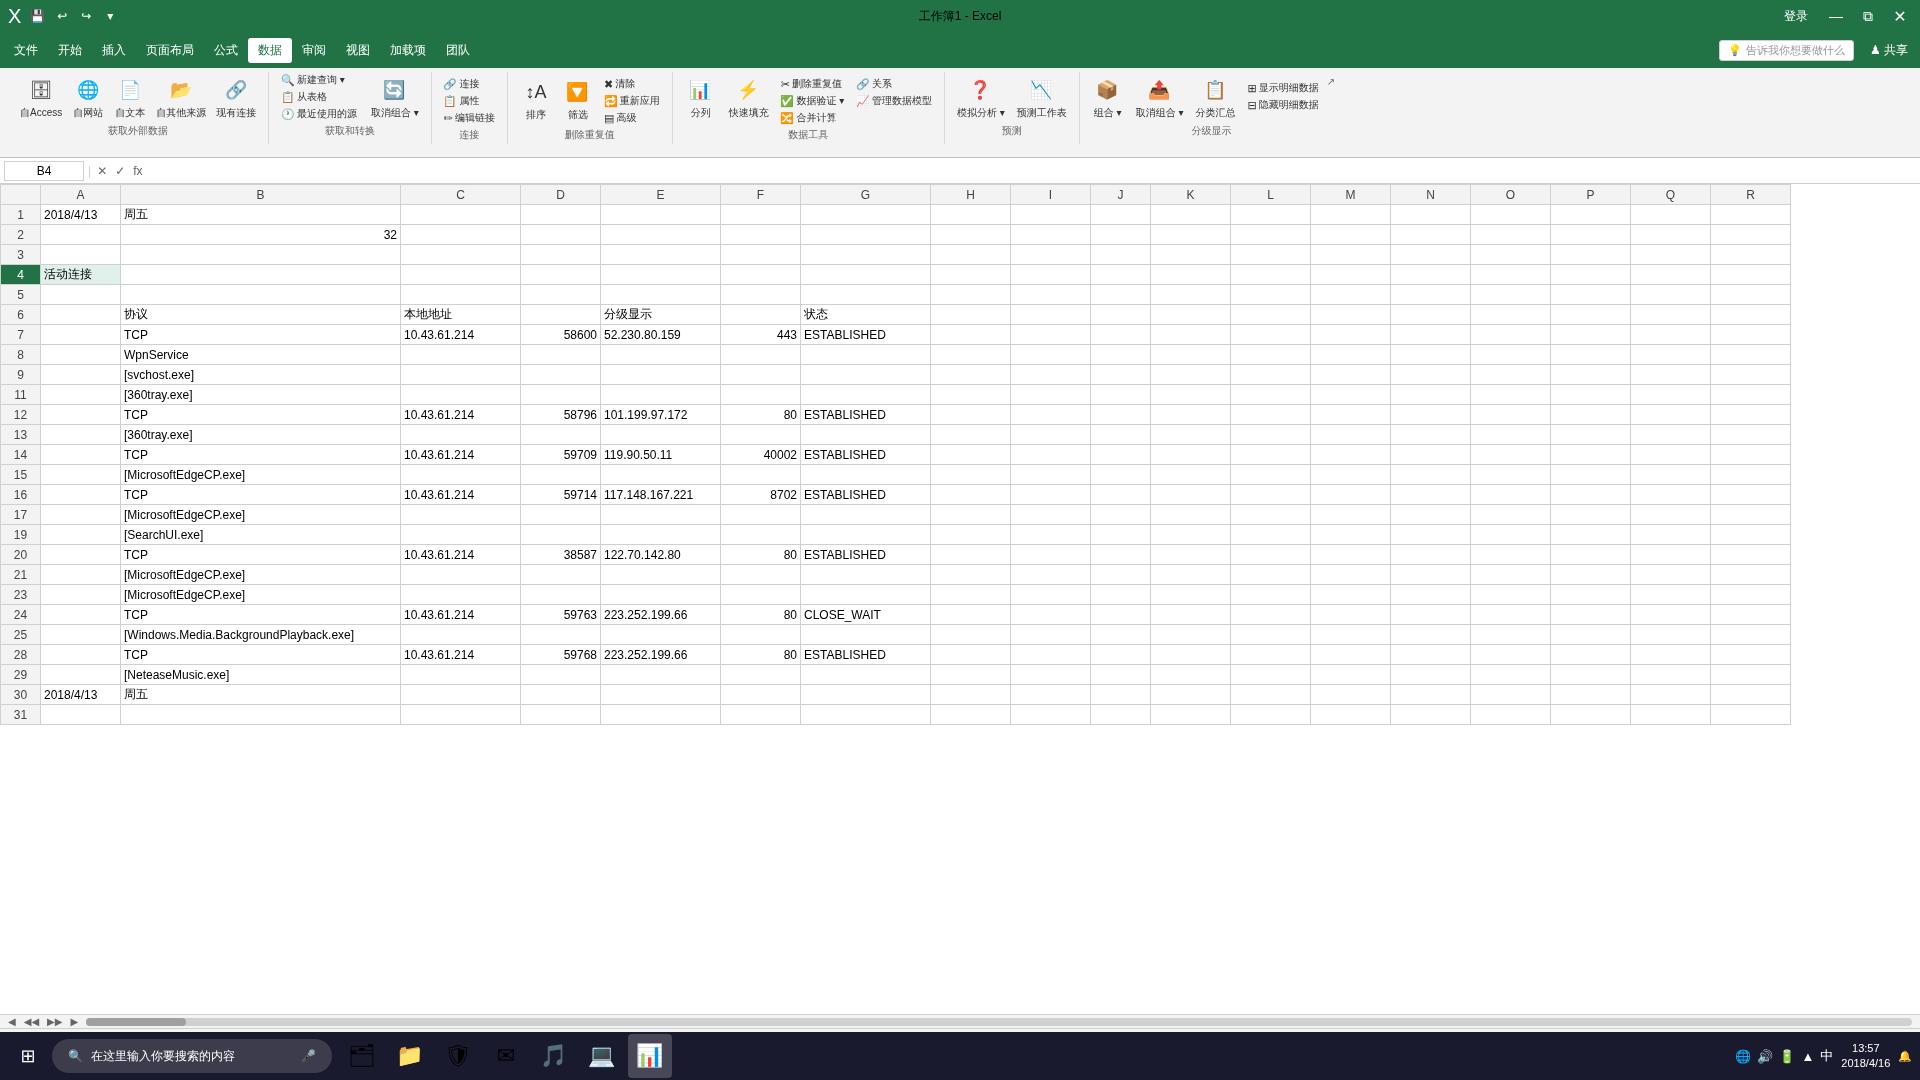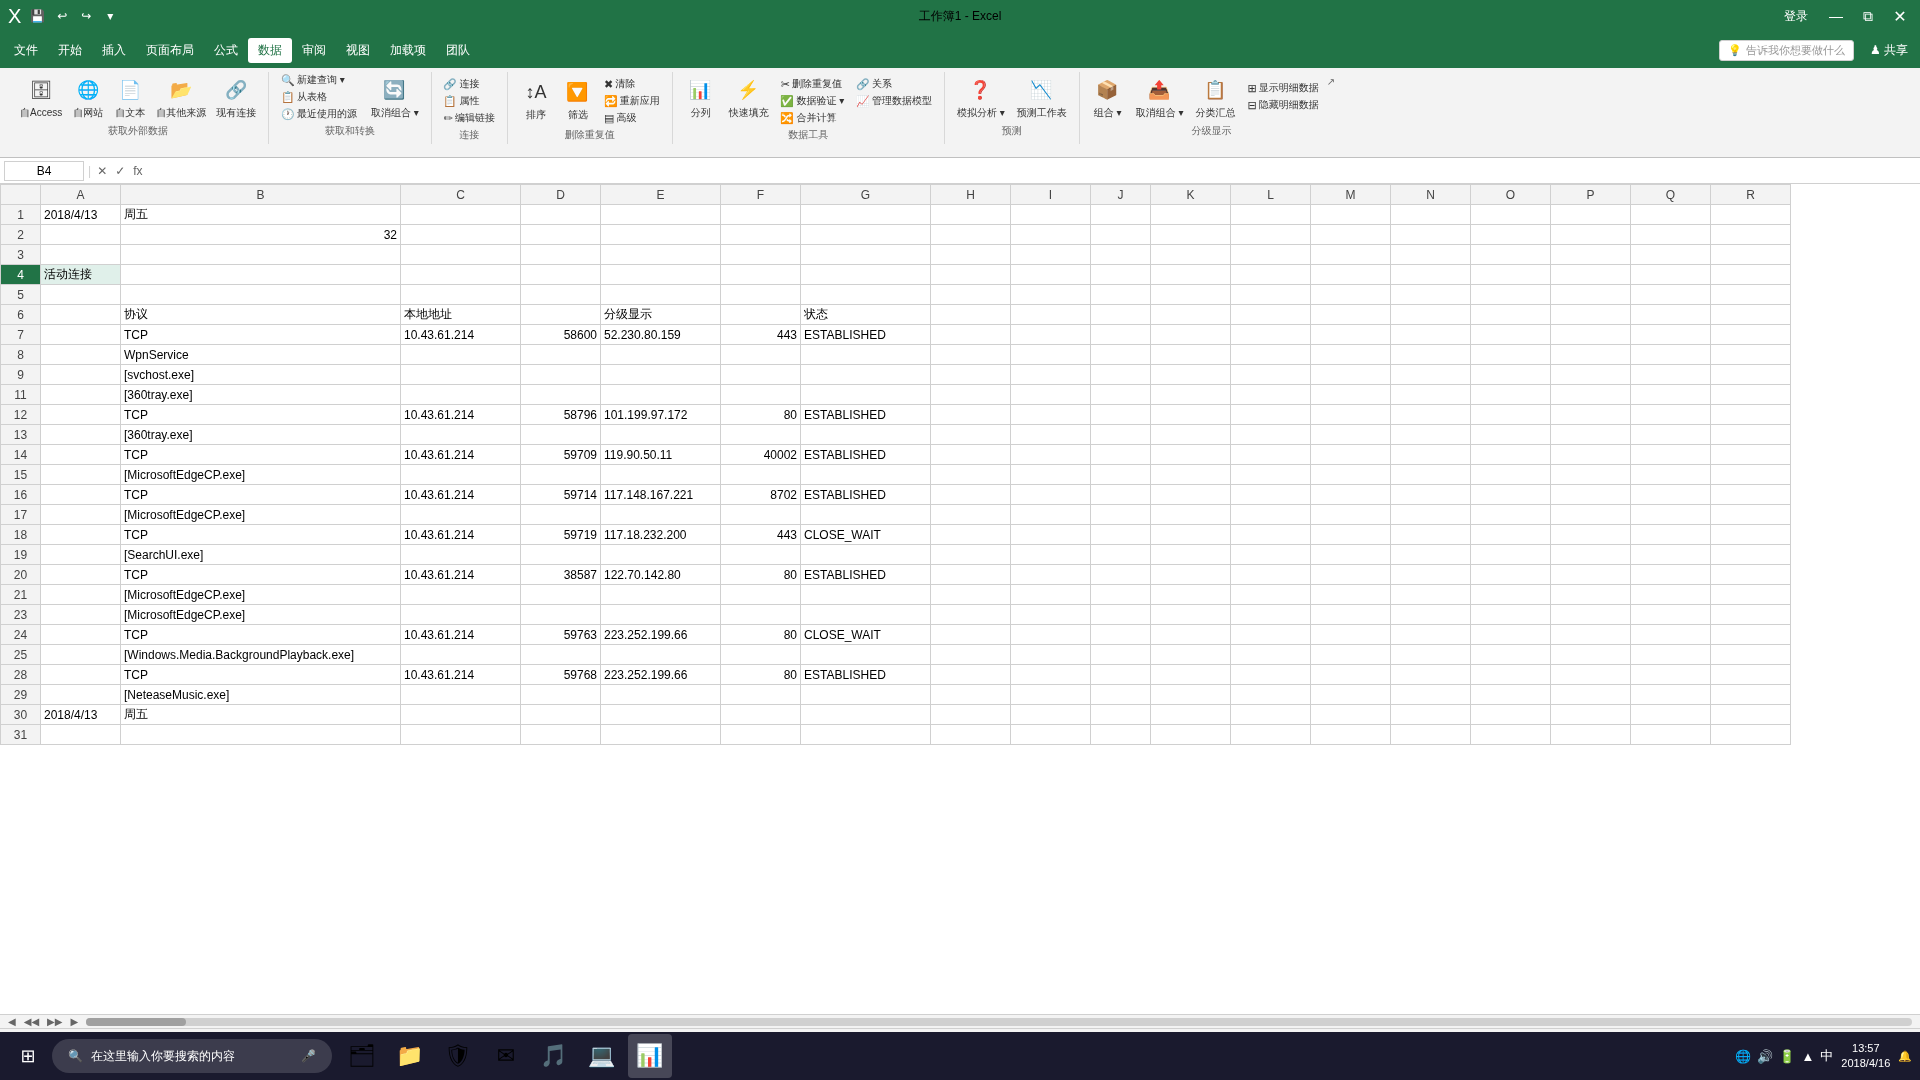--- a/index.html
+++ b/index.html
@@ -948,41 +948,20 @@
               <td class="cell"></td>
               <td class="cell"></td>
               <td class="cell"></td>
               <td class="cell"></td>
               <td class="cell"></td>
               <td class="cell"></td>
               <td class="cell"></td>
               <td class="cell"></td>
             </tr>
             <tr>
-              <td class="row-num">18</td>
-              <td class="cell"></td>
-              <td class="cell">TCP</td>
-              <td class="cell">10.43.61.214</td>
-              <td class="cell cell-right">59719</td>
-              <td class="cell">117.18.232.200</td>
-              <td class="cell cell-right">443</td>
-              <td class="cell">CLOSE_WAIT</td>
-              <td class="cell"></td>
-              <td class="cell"></td>
-              <td class="cell"></td>
-              <td class="cell"></td>
-              <td class="cell"></td>
-              <td class="cell"></td>
-              <td class="cell"></td>
-              <td class="cell"></td>
-              <td class="cell"></td>
-              <td class="cell"></td>
-              <td class="cell"></td>
-            </tr>
-            <tr>
               <td class="row-num">19</td>
               <td class="cell"></td>
               <td class="cell">[SearchUI.exe]</td>
               <td class="cell"></td>
               <td class="cell"></td>
               <td class="cell"></td>
               <td class="cell"></td>
               <td class="cell"></td>
               <td class="cell"></td>
               <td class="cell"></td>

